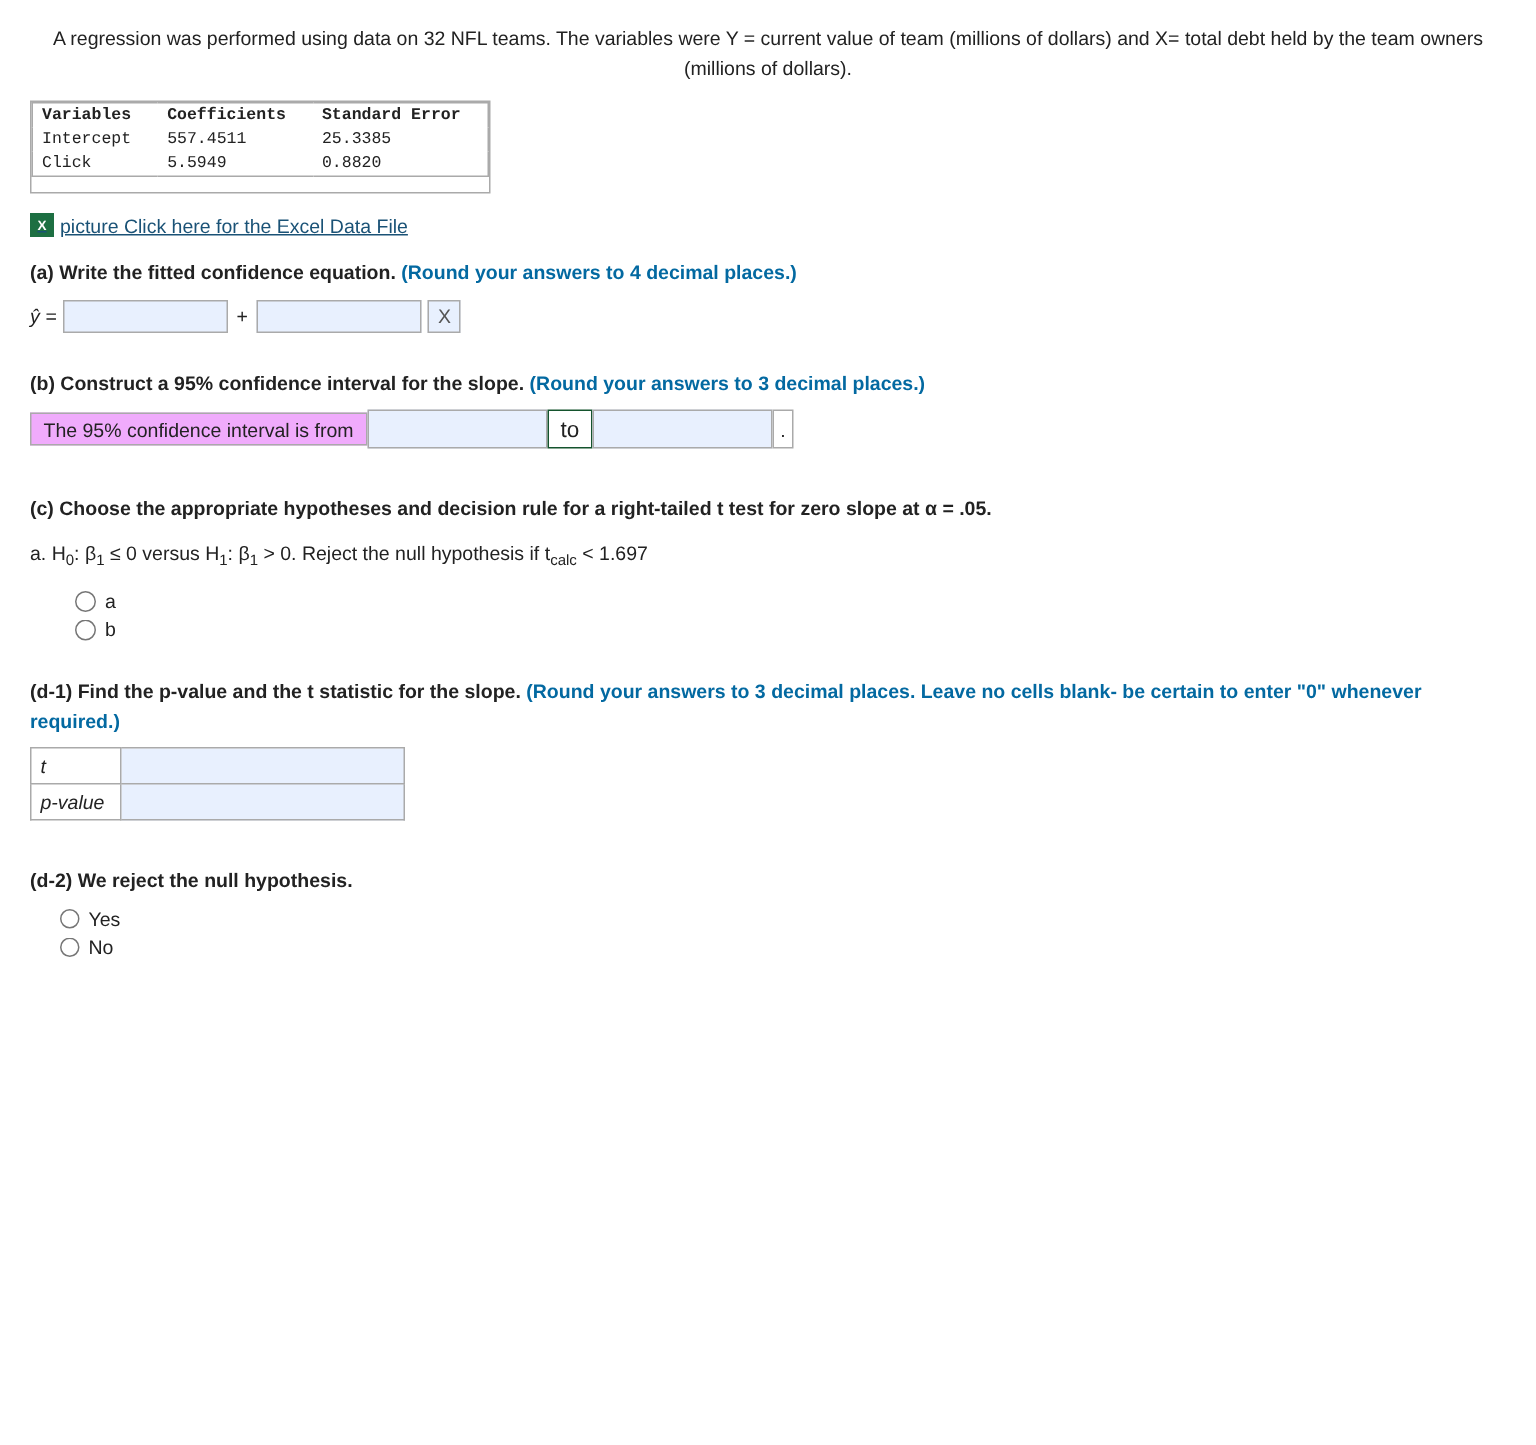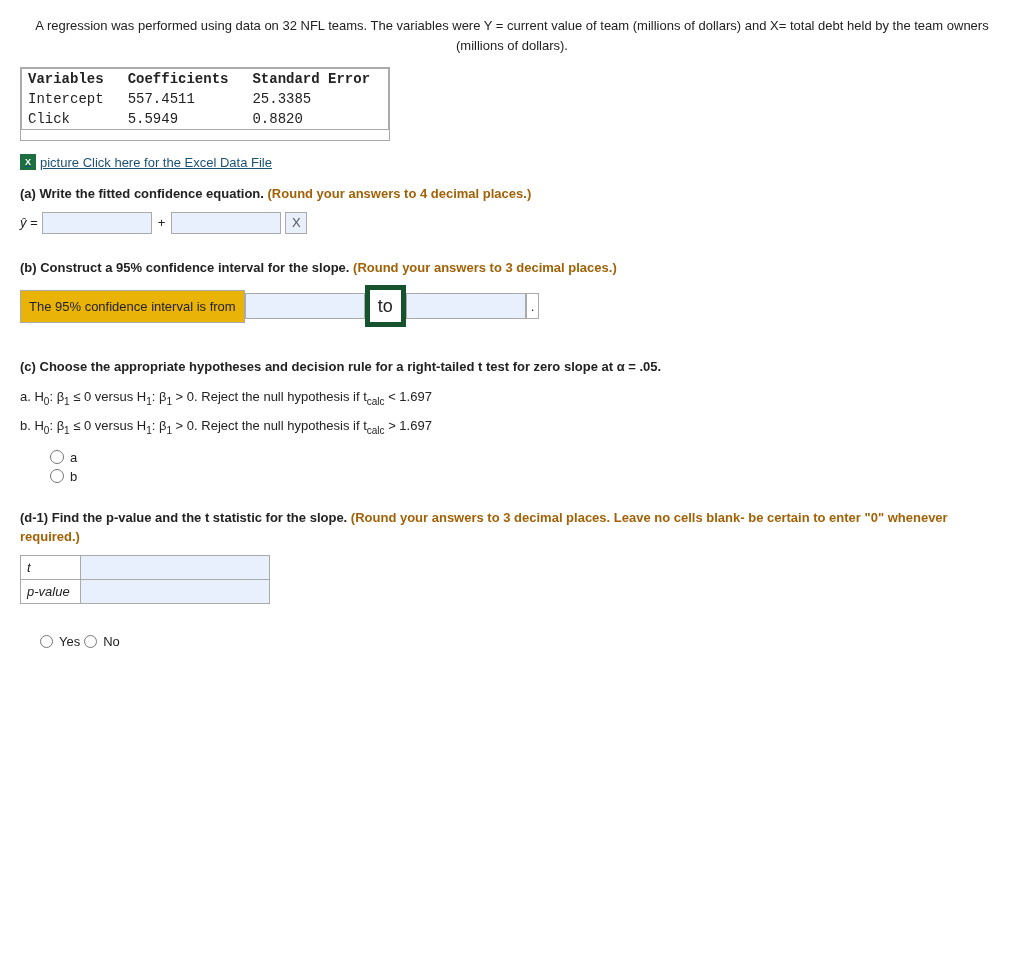--- a/index.html
+++ b/index.html
@@ -16,21 +16,21 @@
       font-size: 13px;
       margin-bottom: 12px;
       line-height: 1.5;
       text-align: center;
     }
     .data-table {
       border-collapse: collapse;
       border: 1px solid #aaa;
       margin-bottom: 10px;
       font-family: 'Courier New', monospace;
-      font-size: 14px;
+      font-size: 11px;
     }
     .data-table td {
       padding: 2px 18px 2px 6px;
       border: none;
     }
     .data-table tr:first-child td {
       font-weight: bold;
     }
     .data-table-wrapper {
       border: 1px solid #aaa;
@@ -61,21 +61,21 @@
     .section {
       margin-bottom: 24px;
     }
     .section-label {
       font-weight: bold;
       font-size: 13px;
       margin-bottom: 8px;
       line-height: 1.5;
     }
     .red-bold {
-      color: #a16207;
+      color: #0369a1;
       font-weight: bold;
     }
     .equation-row {
       display: flex;
       align-items: center;
       gap: 4px;
       margin-top: 6px;
     }
     .eq-label {
       font-size: 13px;
@@ -107,39 +107,39 @@
     .ci-row {
       display: flex;
       align-items: center;
       gap: 0;
       margin-top: 8px;
     }
     .ci-label-box {
       border: 1px solid #aaa;
       padding: 3px 8px;
       font-size: 13px;
-      background: #eab308;
-      height: 33px;
+      background: #f0abfc;
+      height: 22px;
       display: flex;
       align-items: center;
     }
     .ci-input {
       border: 1px solid #aaa;
       background: #e8f0fe;
       height: 26px;
       width: 120px;
       padding: 1px 4px;
       font-size: 13px;
     }
     .ci-to {
-      border: 5px solid #14532d;
+      border: 1px solid #14532d;
       background: #fff;
-      height: 42px;
+      height: 26px;
       padding: 3px 8px;
-      font-size: 18px;
+      font-size: 15px;
       display: flex;
       align-items: center;
     }
     .ci-input2 {
       border: 1px solid #aaa;
       background: #e8f0fe;
       height: 26px;
       width: 120px;
       padding: 1px 4px;
       font-size: 13px;
@@ -194,21 +194,21 @@
       font-style: italic;
       min-width: 60px;
     }
     .d1-table td.input-cell {
       background: #e8f0fe;
       min-width: 120px;
     }
     .d2-radio {
       margin-left: 20px;
       display: flex;
-      flex-direction: row;
+      flex-direction: column;
       gap: 4px;
     }
     .d2-radio-item {
       display: flex;
       align-items: center;
       gap: 6px;
       font-size: 13px;
     }
     sub, sup { font-size: 10px; }
   </style>
@@ -283,23 +283,20 @@
 
 
 <div class="section" style="margin-top: 30px;">
   <div class="section-label">
     <span>(c)</span>
     <span>Choose the appropriate hypotheses and decision rule for a right-tailed t test for zero slope at α = .05.</span>
   </div>
   <div class="hypotheses-block">
     <div class="hyp-option">
       <span>a. H<sub>0</sub>: β<sub>1</sub> ≤ 0 versus H<sub>1</sub>: β<sub>1</sub> &gt; 0. Reject the null hypothesis if t<sub>calc</sub> &lt; 1.697</span>
-    </div>
-    <div class="hyp-option">
-      <span>b. H<sub>0</sub>: β<sub>1</sub> ≤ 0 versus H<sub>1</sub>: β<sub>1</sub> &gt; 0. Reject the null hypothesis if t<sub>calc</sub> &gt; 1.697</span>
     </div>
   </div>
   <div class="radio-group">
     <label class="radio-item">
       <input type="radio" name="hypothesis" value="a" style="">
       <span>a</span>
     </label>
     <label class="radio-item">
       <input type="radio" name="hypothesis" value="b" style="">
       <span>b</span>
@@ -327,20 +324,25 @@
       <td class="input-cell">
         <input type="text" style="border: none; background: transparent; width: 100%; height: 100%; font-size: 13px;" value="">
       </td>
     </tr>
   </tbody>
     </table>
 </div>
 
 
 <div class="section" style="margin-top: 30px;">
+  <div class="section-label">
+    <span>(d-2)</span>
+    <span> </span>
+    <span>We reject the null hypothesis.</span>
+  </div>
   <div class="d2-radio">
     <label class="d2-radio-item">
       <input type="radio" name="reject" value="yes" style="">
       <span>Yes</span>
     </label>
     <label class="d2-radio-item">
       <input type="radio" name="reject" value="no" style="">
       <span>No</span>
     </label>
   </div>

